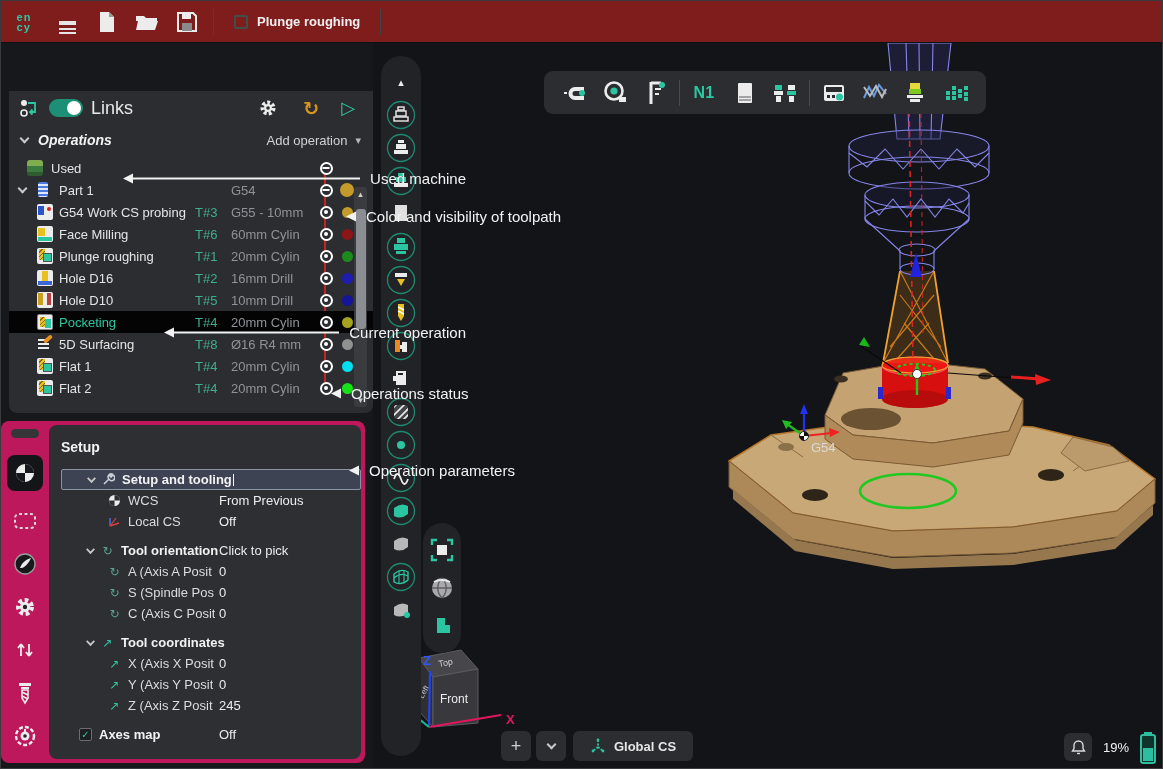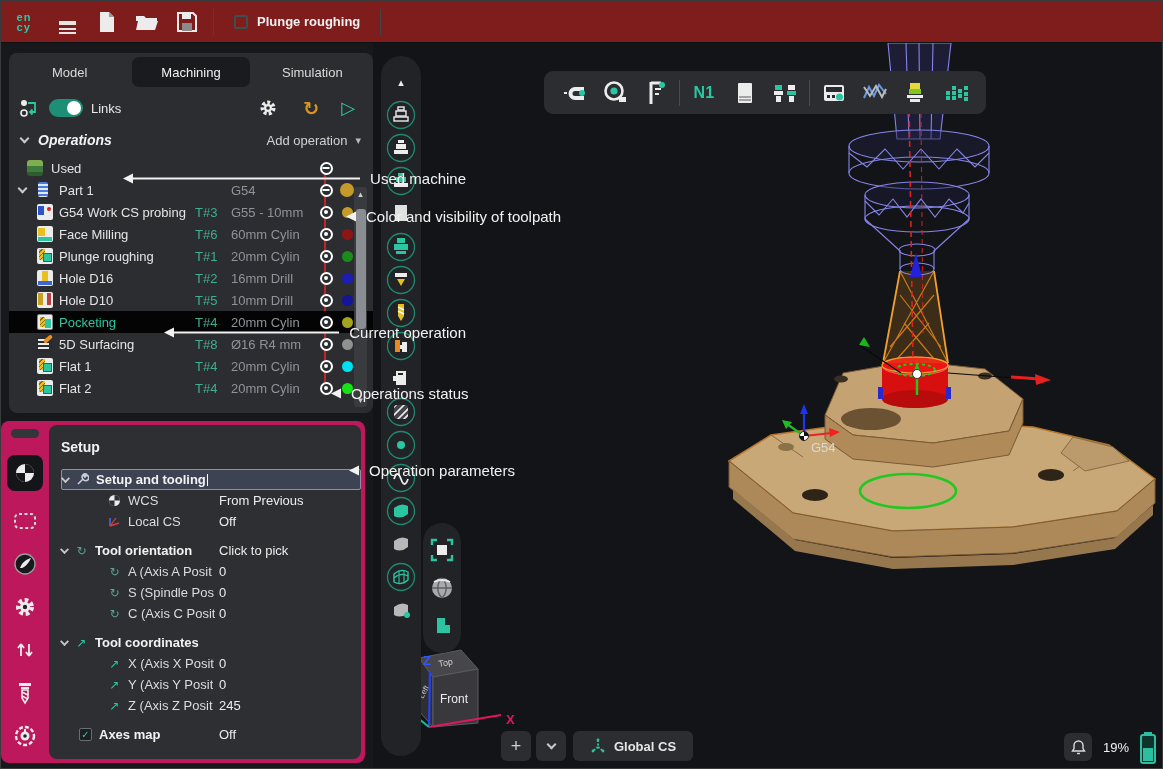--- a/index.html
+++ b/index.html
@@ -27,21 +27,21 @@
   .ic-max { width:12px; height:12px; border:2px solid #e6e6e6; }
   .ic-close { font-size:18px; line-height:14px; }
 
   
   #tabsrow { position:absolute; left:8px; top:52px; width:364px; height:38px; background:#2b2d30; border-radius:8px 8px 0 0; display:flex; align-items:center; }
   .seg-tab { flex:1; height:30px; margin:0 2px; display:flex; align-items:center; justify-content:center; color:#dadada; font-size:13px; border-radius:7px; cursor:pointer; }
   .seg-tab.active { background:#1a1b1e; color:#f2f2f2; }
 
   #panel1 { position:absolute; left:8px; top:90px; width:364px; height:322px; background:#2b2d30; border-radius:0 0 8px 8px; }
   #linksrow { height:34px; display:flex; align-items:center; padding:0 10px; }
-  .links-label { color:#e8e8e8; font-size:13px; margin-left:8px; }
+  .links-label { color:#e8e8e8; font-size:18px; margin-left:8px; }
   .toggle { width:34px; height:18px; border-radius:9px; background:#1d8f76; position:relative; margin-left:10px; cursor:pointer; }
   .toggle::after { content:""; position:absolute; right:2px; top:2px; width:14px; height:14px; border-radius:50%; background:#fff; }
   .linksrow-right { margin-left:auto; display:flex; align-items:center; gap:22px; padding-right:8px; }
   .ic-sync { color:#d8951d; font-size:19px; font-weight:bold; }
   .ic-play { color:#2bc7a2; font-size:18px; }
 
   #opshdr { height:30px; display:flex; align-items:center; padding:0 12px; }
   .chev { width:7px; height:7px; border-right:2px solid #c9c9c9; border-bottom:2px solid #c9c9c9; transform:rotate(45deg); margin-right:10px; margin-top:-4px; }
   .ops-title { color:#f2f2f2; font-size:14px; font-weight:bold;font-style:italic; }
   .addop { margin-left:auto; color:#d2d2d2; font-size:13px; display:flex; align-items:center; gap:8px; cursor:pointer; }
@@ -83,21 +83,21 @@
   .rail-pill { width:28px; height:9px; border-radius:5px; background:#34363a; }
   .rail-sel { width:36px; height:36px; background:#141518; border-radius:8px; display:flex; align-items:center; justify-content:center; }
   .rail-ic { display:flex; align-items:center; justify-content:center; width:26px; height:26px; cursor:pointer; }
   #setupbody { flex:1; background:#2e2f33; border-radius:8px; margin:4px 4px 4px 0; padding:14px 10px 0 12px; font-size:13px; overflow:hidden; }
   .setup-title { color:#f2f2f2; font-size:14px; font-weight:bold; margin-bottom:14px; }
   .srow { height:21px; display:flex; align-items:center; color:#dcdcdc; }
   .srow .chev { margin-right:6px; margin-top:-3px; transform:rotate(45deg) scale(.9); }
   .srow .lab { white-space:nowrap; overflow:hidden; }
   .srow.grp .lab { color:#f2f2f2; font-weight:bold; }
   .srow .val { position:absolute; left:158px; color:#ececec; white-space:nowrap; }
-  .srow { position:relative; }
+  .srow { position:relative;padding-left:26px; }
   .srow .sic { width:15px; margin-right:6px; display:flex; justify-content:center; flex:none; font-size:12px; }
   .ind1 { padding-left:17px; } .ind2 { padding-left:46px; }
   .selrow { background:#3d4352; border:1px solid #8a93a5; border-radius:2px; width:300px; }
   .selrow .lab::after { content:""; display:inline-block; width:1px; height:12px; background:#fff; margin-left:1px; vertical-align:-2px; }
   .gap8 { height:8px; }
   .teal { color:#2bc7a2; } .tealdim { color:#5aa295; }
   .cbox { width:13px; height:13px; border:1px solid #6a6d72; background:#1e1f22; border-radius:2px; color:#2bc7a2; font-size:10px; line-height:12px; text-align:center; }
 
   
   #viewport { position:absolute; left:372px; top:42px; width:791px; height:727px; background:#131418; }
@@ -163,25 +163,20 @@
         </svg>
     </div>
     <div class="tb-sep"></div>
     <div class="tb-tab">
       <div class="tab-docicon"></div>
       <div class="tb-title">Plunge roughing</div>
     </div>
     <div class="tb-sep"></div>
   </div>
 
-  <div id="tabsrow">
-    <div class="seg-tab">Model</div>
-    <div class="seg-tab active">Machining</div>
-    <div class="seg-tab">Simulation</div>
-  </div>
 
   <div id="panel1">
     <div id="linksrow">
       <svg width="20" height="20" viewBox="0 0 20 20">
         <circle cx="5" cy="5" r="3" fill="#ececec"></circle>
         <circle cx="5" cy="15" r="3" fill="none" stroke="#ececec" stroke-width="1.6"></circle>
         <path d="M9 5 h7 v9 h-4" fill="none" stroke="#2bc7a2" stroke-width="1.8"></path>
         <path d="M13.5 11.5 L11 14 l2.5 2.5" fill="none" stroke="#2bc7a2" stroke-width="1.8"></path>
       </svg>
       <div class="toggle"></div>

